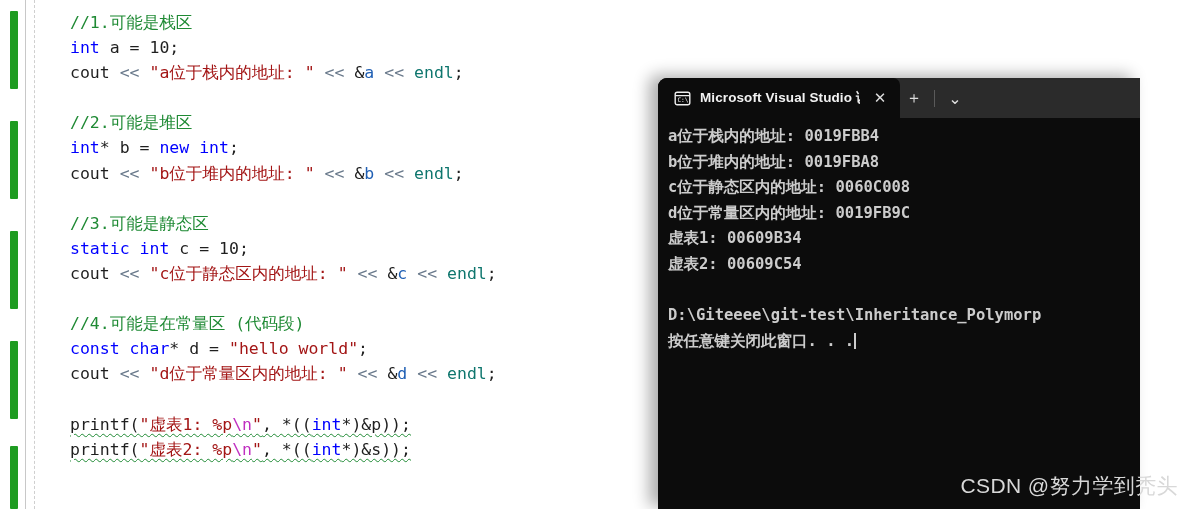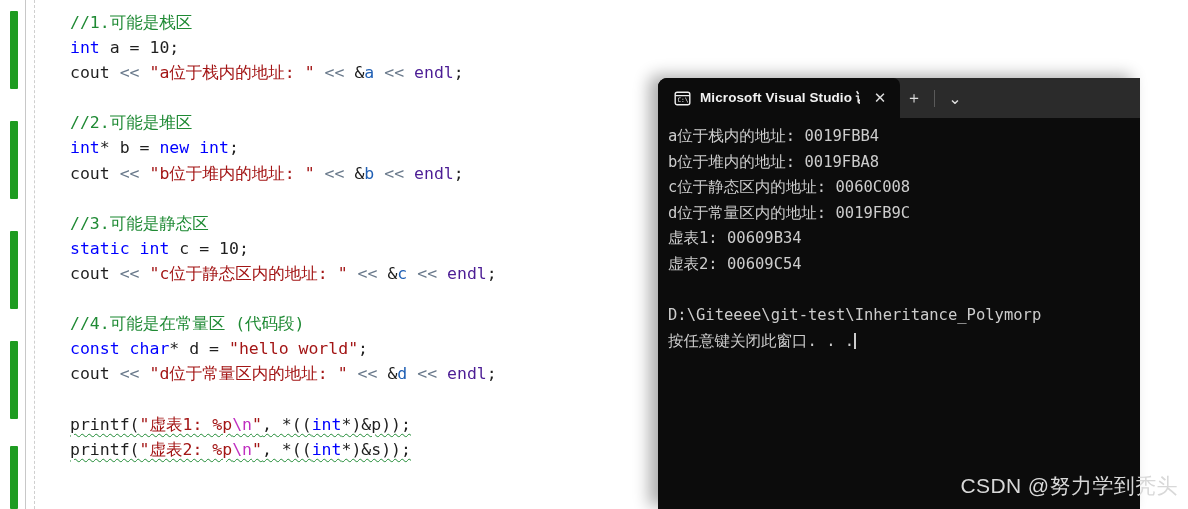--- a/index.html
+++ b/index.html
@@ -54,21 +54,21 @@
     white-space: pre;
     color: #1f1f1f;
   }
   .ln { height: 25.1px; }
   .cmt  { color: #1f8a34; }
   .kw   { color: #0000ff; text-align: right; }
   .str  { color: #a31515; }
   .num  { color: #1f1f1f; }
   .op   { color: #6a7a8c; }
   .var  { color: #1f5fb4; }
-  .endl { color: #4c1d95; }
+  .endl { color: #0f766e; }
   .esc  { color: #c02fc0; }
   .pln  { color: #1f1f1f; }
   .squig {
     text-decoration: underline wavy #1f8a34;
     text-underline-offset: 3px;
     text-decoration-thickness: 1px;
   }
 
   
   #terminal {
@@ -142,20 +142,21 @@
   }
 
   #term-body {
     position: relative;
     padding: 6px 0 0 10px;
     font-family: "DejaVu Sans Mono", monospace;
     font-size: 15.5px;
     line-height: 25.6px;
     color: #cccccc;
     white-space: pre;
+    font-weight: bold;
   }
   #term-body .tl { height: 25.6px; }
   .caret {
     display: inline-block;
     width: 1.5px;
     height: 16px;
     background: #cccccc;
     vertical-align: -3px;
   }
 

